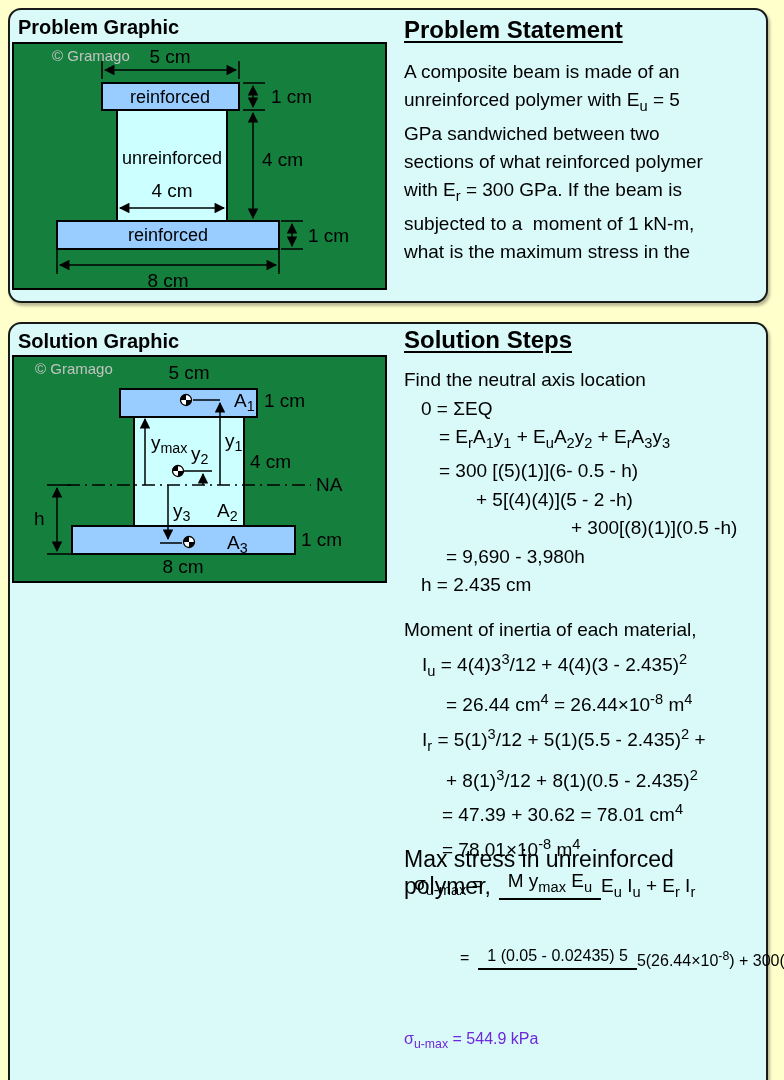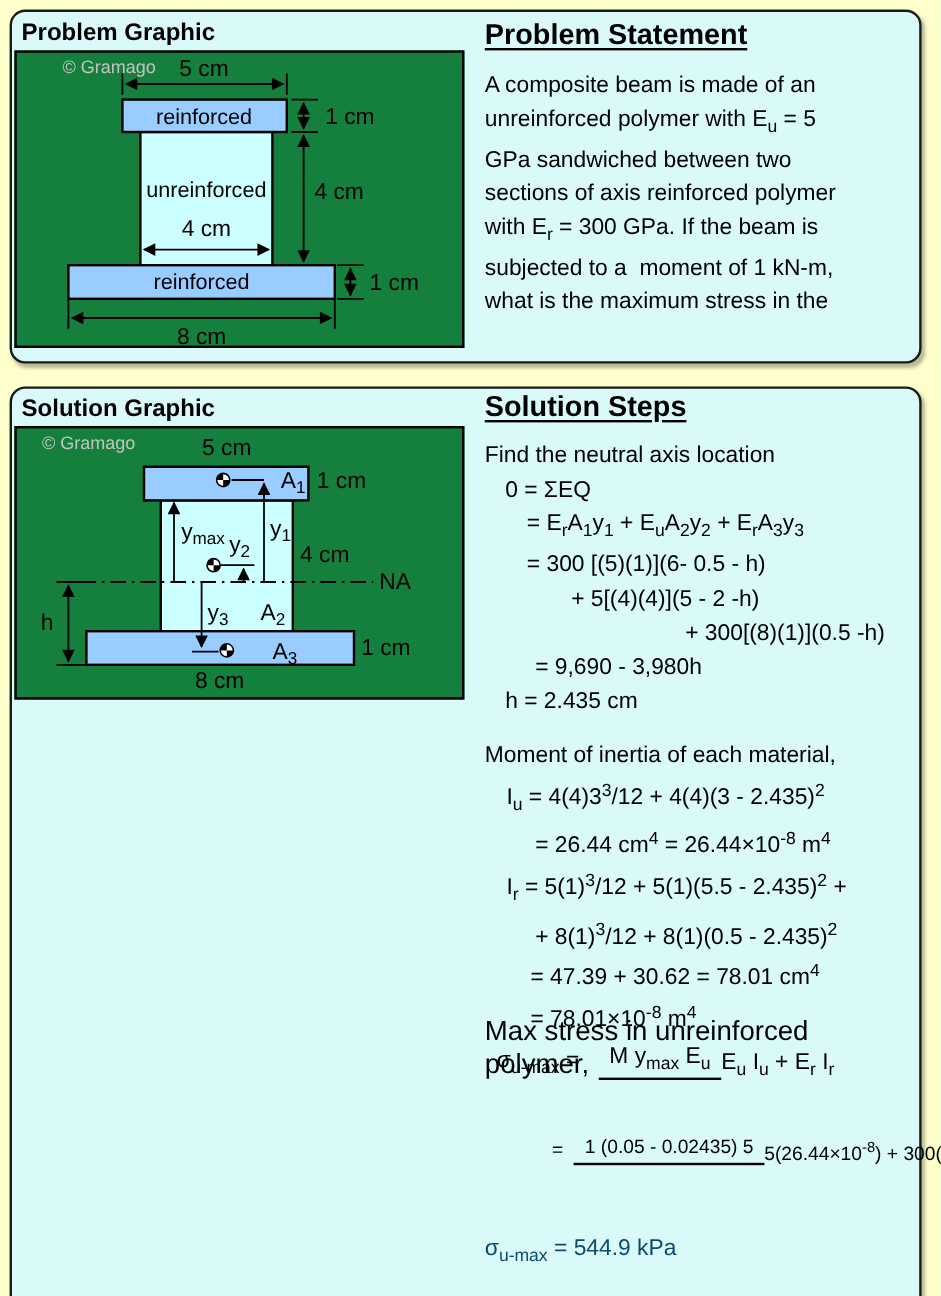--- a/index.html
+++ b/index.html
@@ -51,21 +51,21 @@
     display: flex; align-items: center; gap: 9px;
     font-size: 19px; white-space: pre;
   }
   #frac-row-1 { left: 404px; top: 546px; gap: 16px; }
   #frac-row-2 { left: 450px; top: 622px; font-size: 16px; }
   .frac { display: inline-flex; flex-direction: row; align-items: flex-end; }
   .frac .num { border-bottom: 2px solid #000; padding: 0 9px 3px 9px; text-align: center; }
   .frac .den { padding-top: 3px; text-align: center; }
   #stress-result {
     position: absolute; left: 394px; top: 706px;
-    font-size: 19px; color: #0c4a6e; white-space: pre;
+    font-size: 16px; color: #6d28d9; white-space: pre;
   }
   svg { display: block; }
   svg text { font-family: "Liberation Sans", sans-serif; fill: #000; }
   .wm { fill: #C3C3C3; font-size: 15px; }
   .lbl19 { font-size: 19px; }
   .lbl18 { font-size: 18px; }
 </style>
 </head>
 <body>
 
@@ -125,21 +125,21 @@
       <text class="lbl19" x="294" y="198">1 cm</text>
     </svg>
   </div>
 
   <div class="stmt">
     <div class="sec-head">Problem Statement</div>
     <div class="stmt-body">
         <div class="eq-line">A composite beam is made of an</div>
         <div class="eq-line">unreinforced polymer with E<sub>u</sub> = 5</div>
         <div class="eq-line">GPa sandwiched between two</div>
-        <div class="eq-line">sections of axis reinforced polymer</div>
+        <div class="eq-line">sections of what reinforced polymer</div>
         <div class="eq-line">with E<sub>r</sub> = 300 GPa. If the beam is</div>
         <div class="eq-line">subjected to a  moment of 1 kN-m,</div>
         <div class="eq-line">what is the maximum stress in the</div>
       </div>
   </div>
 </div>
 
 <div class="panel" id="panel-solution">
   <div class="panel-title">Solution Graphic</div>
 

